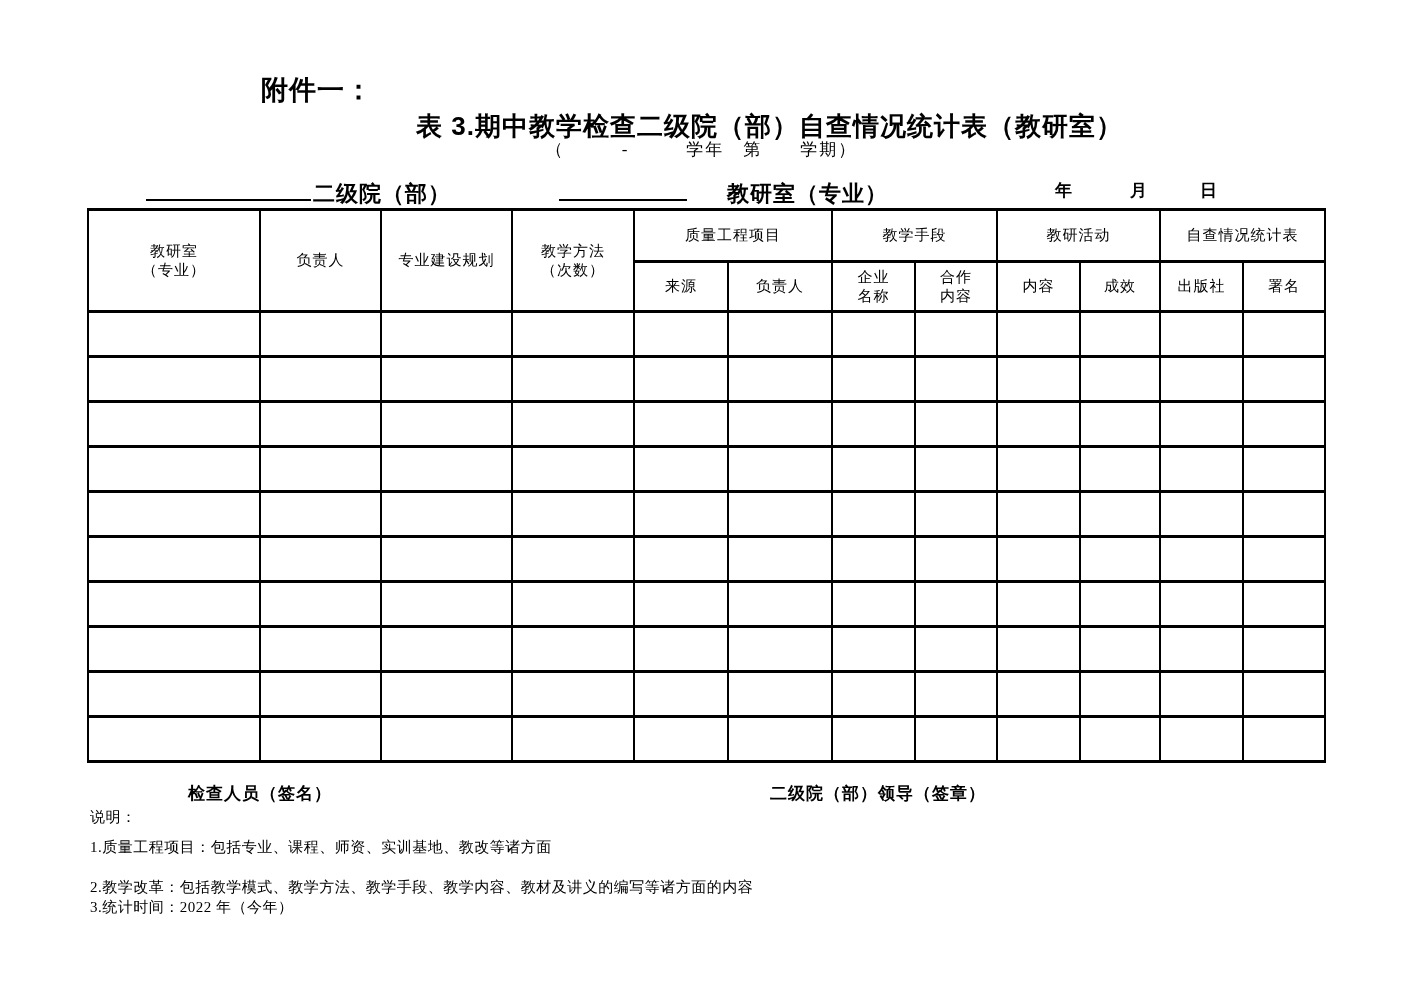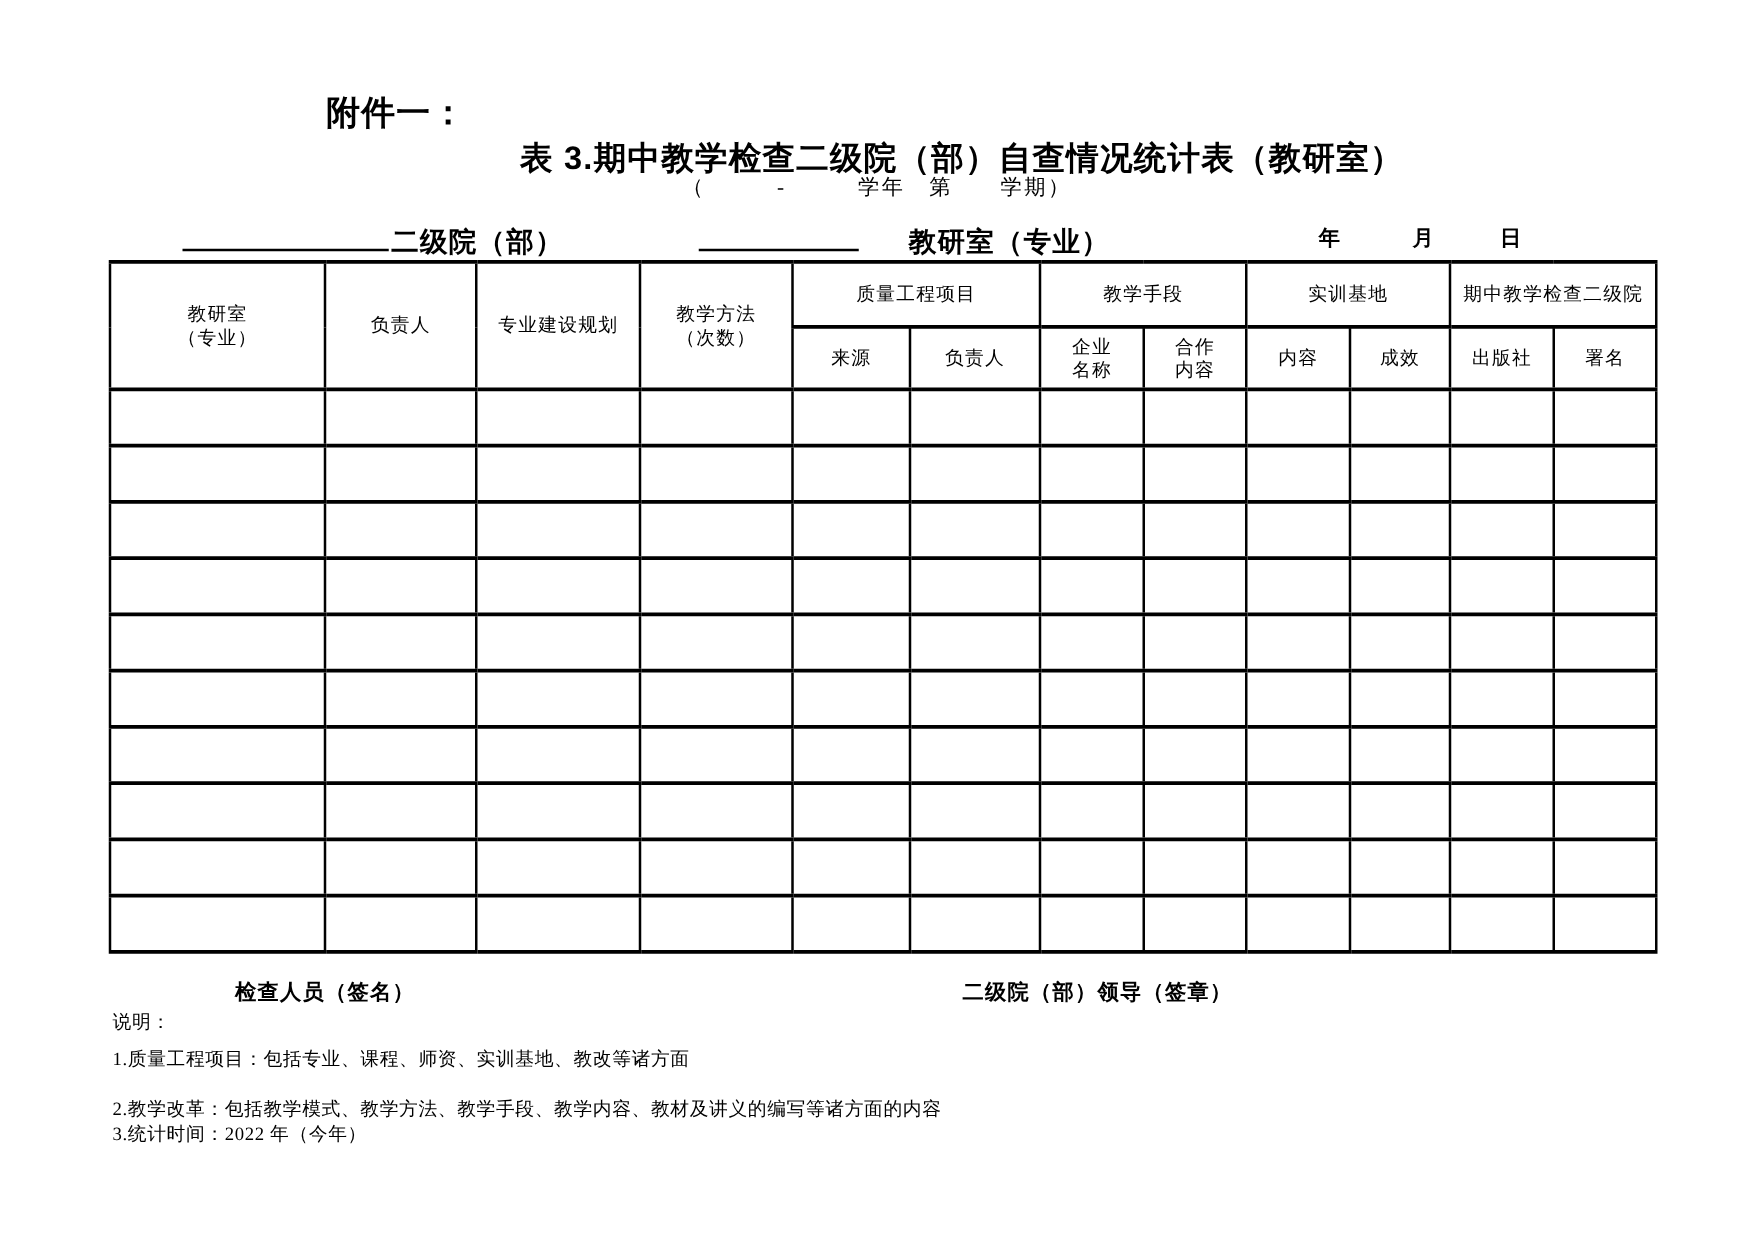--- a/index.html
+++ b/index.html
@@ -110,22 +110,22 @@
     <thead>
         <tr class="group-row">
           <th rowspan="2">教研室
 （专业）</th>
           <th rowspan="2">负责人</th>
           <th rowspan="2">专业建设规划</th>
           <th rowspan="2">教学方法
 （次数）</th>
           <th colspan="2">质量工程项目</th>
           <th colspan="2">教学手段</th>
-          <th colspan="2">实训基地</th>
-          <th colspan="2">期中教学检查二级院</th>
+          <th colspan="2">教研活动</th>
+          <th colspan="2">自查情况统计表</th>
         </tr>
         <tr class="sub-row">
           <th>来源</th>
           <th>负责人</th>
           <th>企业
 名称</th>
           <th>合作
 内容</th>
           <th>内容</th>
           <th>成效</th>

